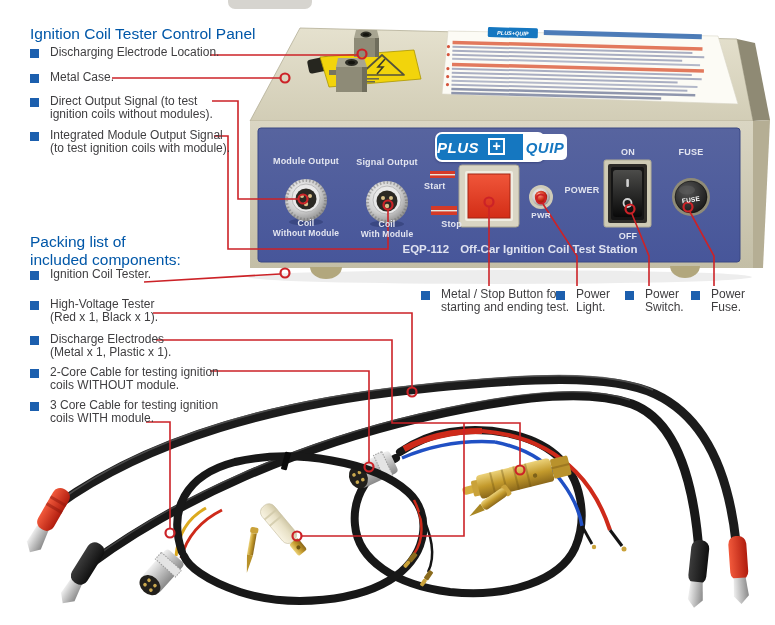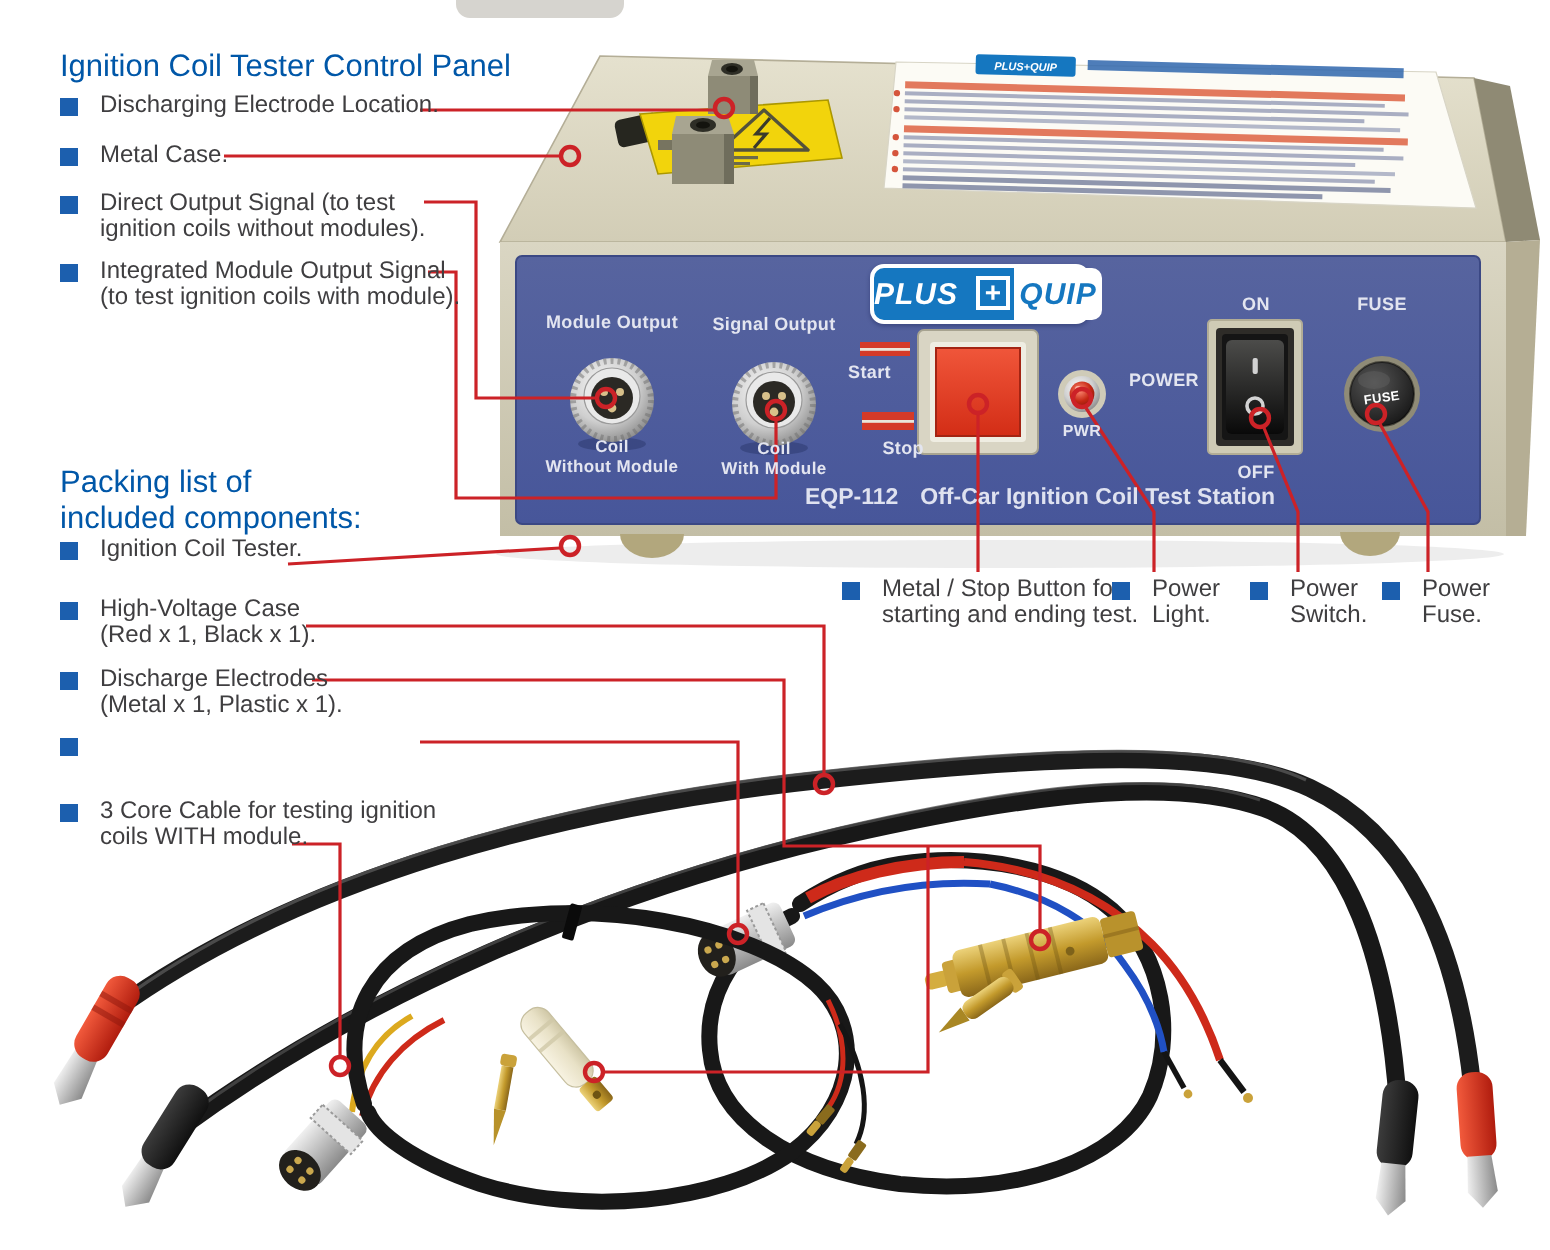--- a/index.html
+++ b/index.html
@@ -11,21 +11,21 @@
   .blt{flex:0 0 auto;width:9px;height:9px;background:#1c5fae;margin-top:3px;}
   .txt{margin-left:11px;color:#3f3e40;font-size:12px;line-height:13px;}
   .plbl{position:absolute;color:#e3e5f0;font-weight:bold;text-align:center;letter-spacing:.2px;z-index:3;}
   .logo{position:absolute;left:435px;top:132px;width:110px;height:30px;z-index:3;
         border:2px solid #fff;border-radius:7px;background:#1577c0;box-sizing:border-box;
         display:flex;align-items:stretch;box-shadow:0 1px 2px rgba(20,30,80,.4);gap:28px;}
   .logo .plus{flex:1;color:#fff;font-weight:bold;font-style:italic;font-size:15px;
         display:flex;align-items:center;justify-content:center;letter-spacing:.5px;}
   .logo .quip{flex:0 0 44px;background:#fff;color:#1577c0;font-weight:bold;font-style:italic;
         font-size:15px;display:flex;align-items:center;justify-content:center;
-        border-radius:0 5px 5px 0;letter-spacing:.5px;}
+        border-radius:0 5px 5px 0;letter-spacing:.5px;margin-left:16px;}
   .logo .plussq{position:absolute;left:51px;top:4px;width:17px;height:17px;background:#1577c0;
         border:2px solid #fff;box-sizing:border-box;color:#fff;font-weight:bold;font-size:14px;
         line-height:12px;text-align:center;z-index:2;}
   .model{position:absolute;left:365px;top:243px;width:310px;z-index:3;text-align:center;
         color:#dfe2f0;font-weight:bold;font-size:11.5px;}
   .model span + span{margin-left:11px;}
   .blob{position:absolute;left:228px;top:0;width:84px;height:9px;background:#d6d4cf;
         border-radius:0 0 7px 7px;}
 </style>
 </head>
@@ -412,33 +412,37 @@
   </div>
   <div class="item" style="left:30px;top:268px">
     <span class="blt"></span>
     <div class="txt">
         <div>Ignition Coil Tester.</div>
       </div>
   </div>
   <div class="item" style="left:30px;top:298px">
     <span class="blt"></span>
     <div class="txt">
-      <div>High-Voltage Case</div>
+      <div>High-Voltage Tester</div>
       <div>(Red x 1, Black x 1).</div>
     </div>
   </div>
   <div class="item" style="left:30px;top:333px">
     <span class="blt"></span>
     <div class="txt">
       <div>Discharge Electrodes</div>
       <div>(Metal x 1, Plastic x 1).</div>
     </div>
   </div>
   <div class="item" style="left:30px;top:366px">
     <span class="blt"></span>
+    <div class="txt">
+      <div>2-Core Cable for testing ignition</div>
+      <div>coils WITHOUT module.</div>
+    </div>
   </div>
   <div class="item" style="left:30px;top:399px">
     <span class="blt"></span>
     <div class="txt">
       <div>3 Core Cable for testing ignition</div>
       <div>coils WITH module.</div>
     </div>
   </div>
 
   <div class="item" style="left:421px;top:288px">

